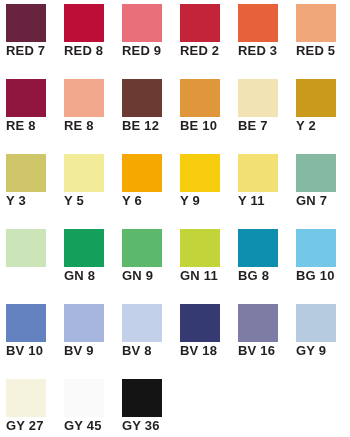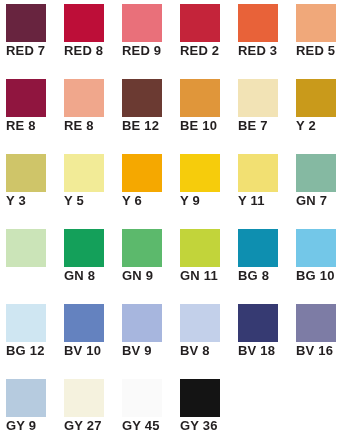--- a/index.html
+++ b/index.html
@@ -143,24 +143,20 @@
       </div>
       <div class="swatch-cell">
         <span class="swatch-chip" style="background-color: rgb(14, 143, 176);"></span>
         <span class="swatch-label">BG 8</span>
       </div>
       <div class="swatch-cell">
         <span class="swatch-chip" style="background-color: rgb(115, 199, 232);"></span>
         <span class="swatch-label">BG 10</span>
       </div>
       <div class="swatch-cell">
-        <span class="swatch-chip" style="background-color: rgb(207, 230, 242);"></span>
-        <span class="swatch-label">BG 12</span>
-      </div>
-      <div class="swatch-cell">
         <span class="swatch-chip" style="background-color: rgb(100, 130, 191);"></span>
         <span class="swatch-label">BV 10</span>
       </div>
       <div class="swatch-cell">
         <span class="swatch-chip" style="background-color: rgb(167, 182, 222);"></span>
         <span class="swatch-label">BV 9</span>
       </div>
       <div class="swatch-cell">
         <span class="swatch-chip" style="background-color: rgb(195, 208, 234);"></span>
         <span class="swatch-label">BV 8</span>

